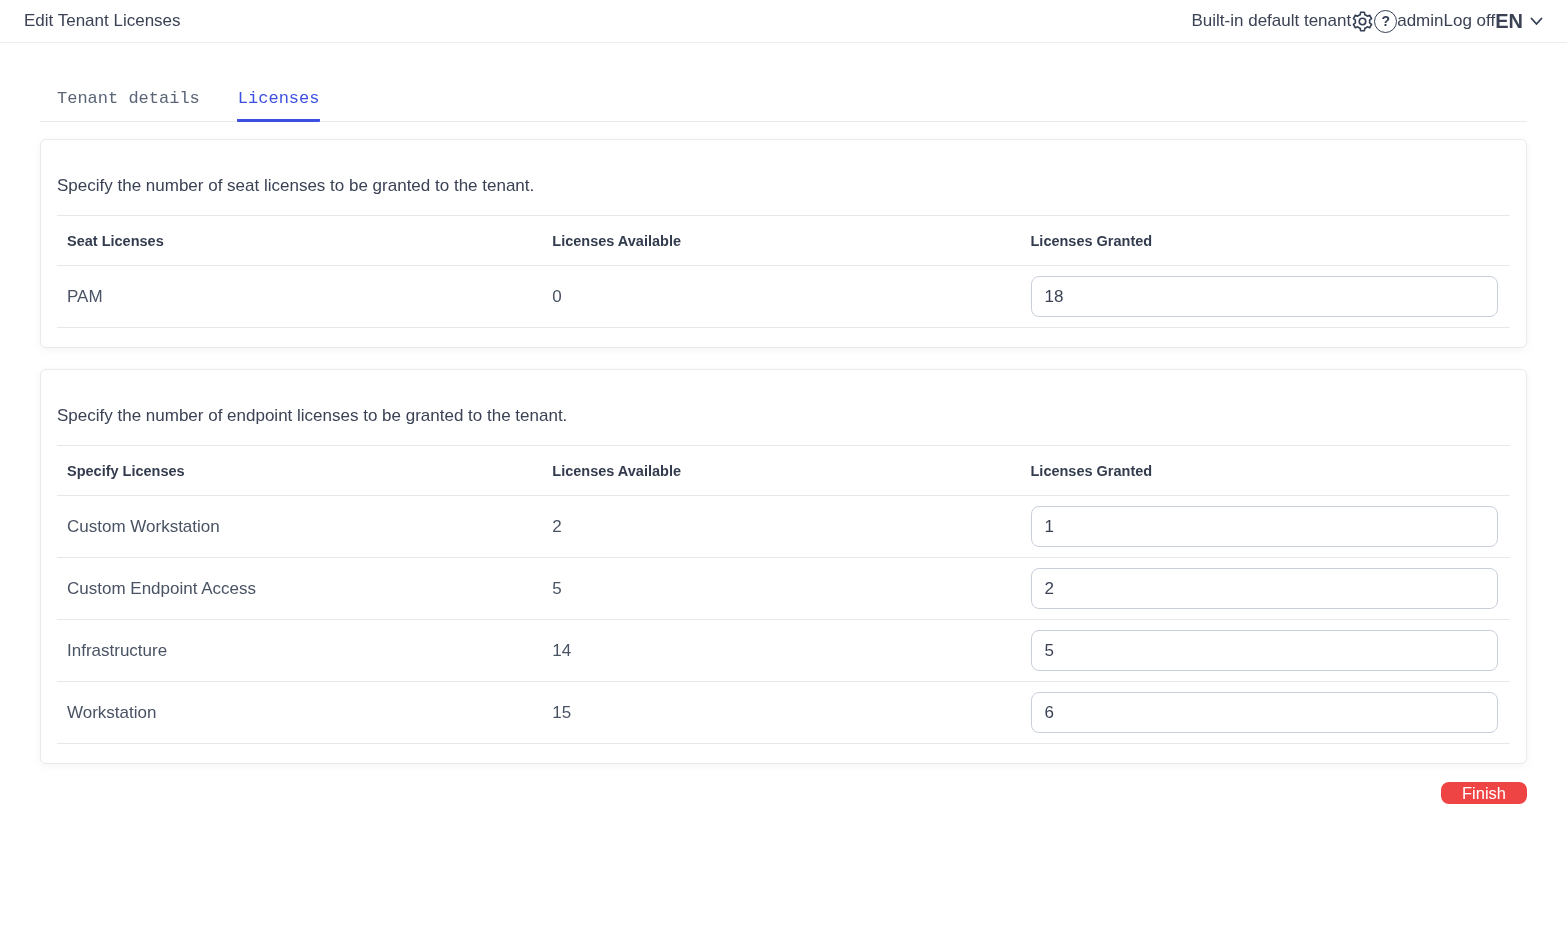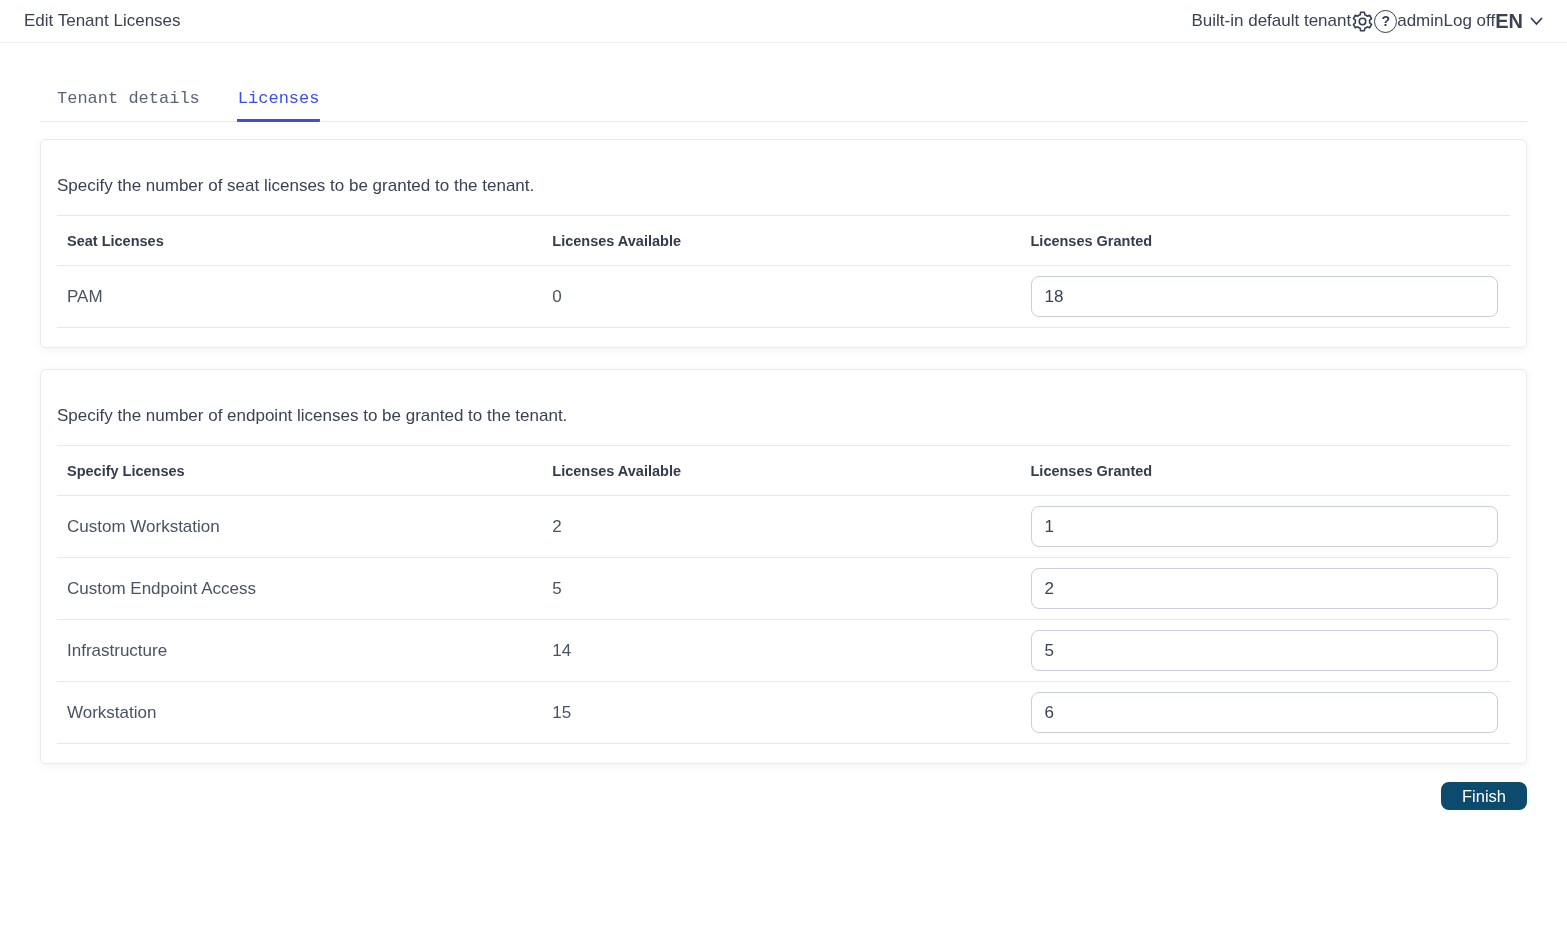--- a/index.html
+++ b/index.html
@@ -129,25 +129,25 @@
     outline: none;
   }
 
   
   .footer {
     margin: 18px 40px 22px 40px;
     display: flex;
     justify-content: flex-end;
   }
   .finish-btn {
-    background: #0c4a6e;
+    background: #ef4444;
     color: #ffffff;
     border: none;
     border-radius: 8px;
-    height: 28px;
+    height: 22px;
     padding: 0 21px;
     font-size: 16.5px;
     font-weight: 500;
     font-family: inherit;
     cursor: pointer;
   }
 </style>
 </head>
 <body>
 

